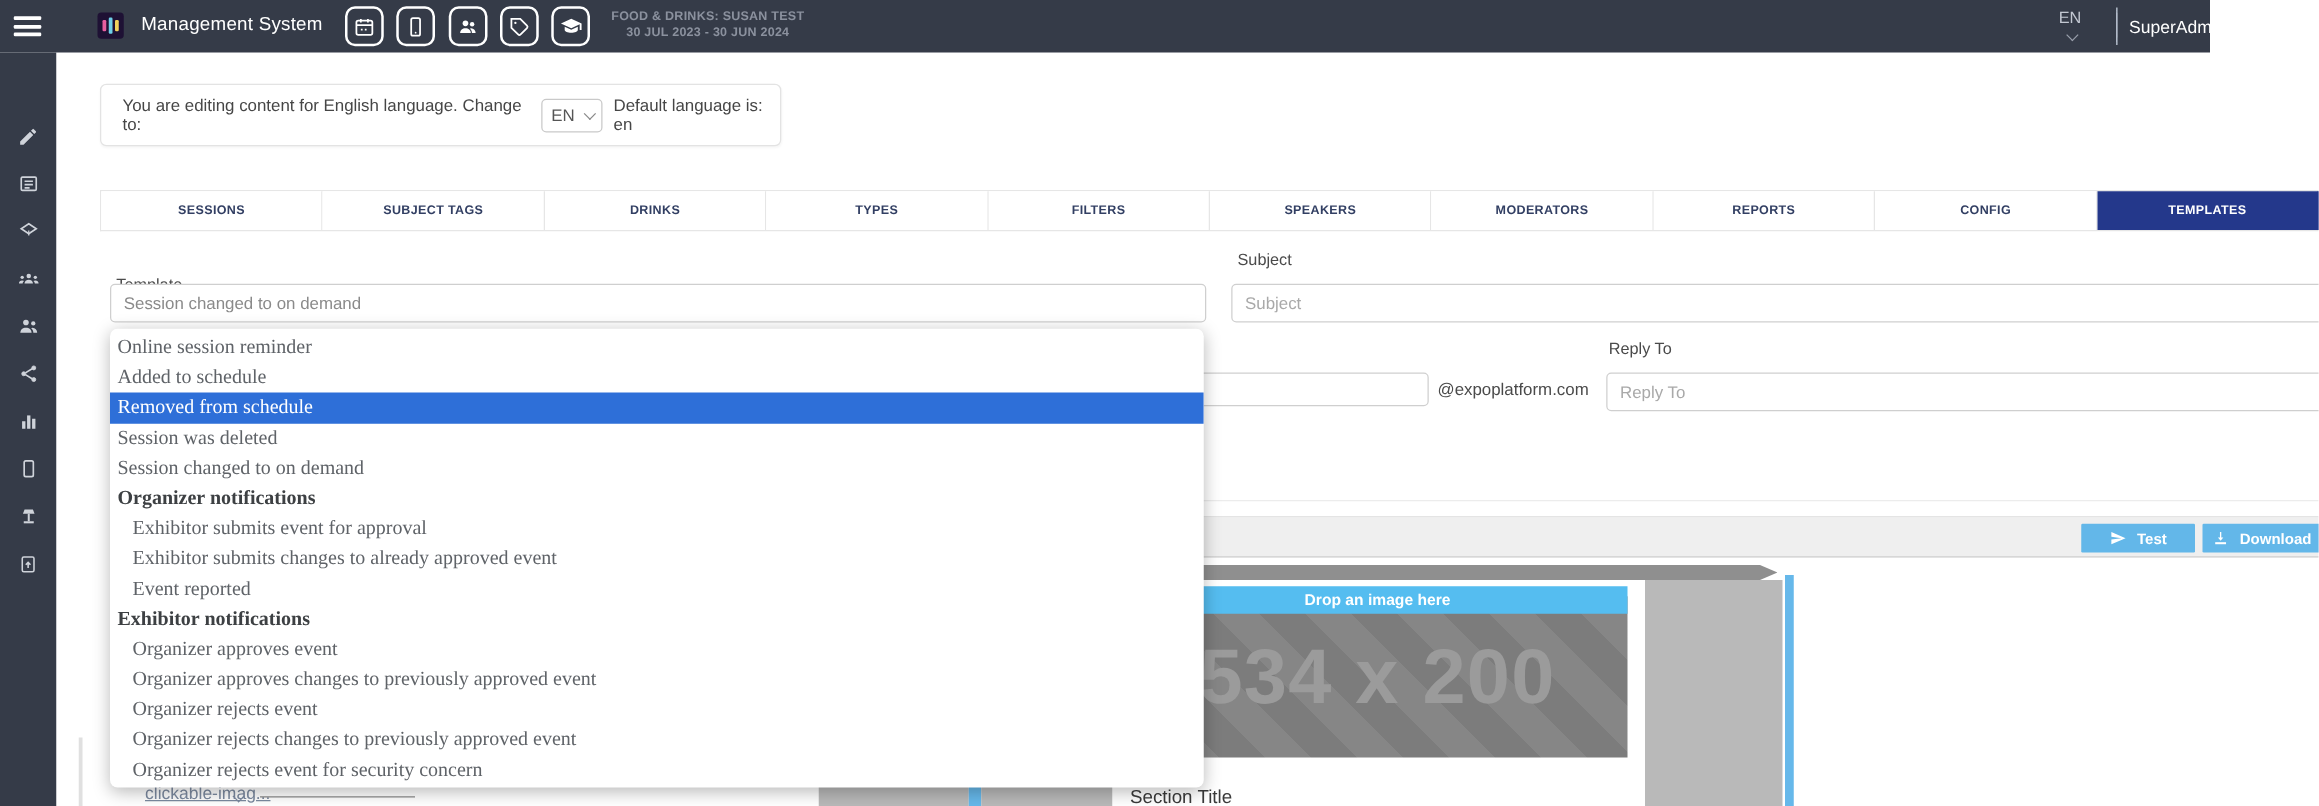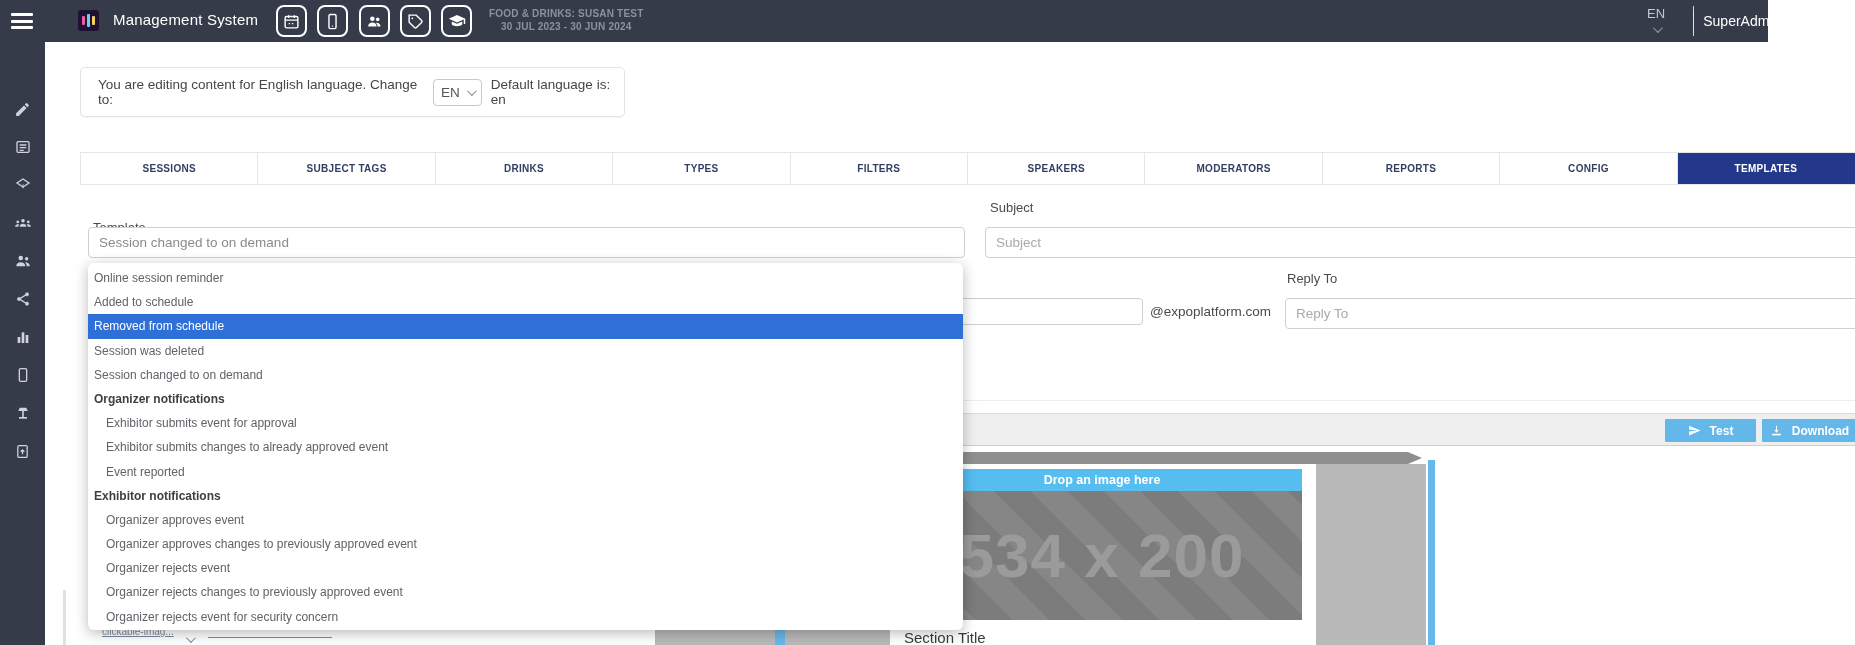--- a/index.html
+++ b/index.html
@@ -39,43 +39,43 @@
 
   
   .flabel{font-size:13px;color:#4a4a4a;z-index:6;}
   .finput{border:1px solid #cfcfcf;border-radius:4px;font-size:13.5px;color:#444;padding:0 10px;background:#fff;outline:none;z-index:6;}
   .finput::placeholder{color:#a9a9a9;}
   .tmpl-input{color:#8a8a8a;}
   .atdomain{font-size:13.5px;color:#4a4a4a;z-index:6;}
 
   
   .dropdown{left:88px;top:263px;width:875px;height:367px;background:#fff;border-radius:6px;box-shadow:0 3px 14px rgba(0,0,0,.28);z-index:40;padding-top:3px;overflow:hidden;}
-  .drow{height:24.2px;line-height:24.2px;font-size:12px;color:#5f6368;padding-left:6px;white-space:nowrap;cursor:pointer;}
+  .drow{height:24.2px;line-height:24.2px;font-size:16px;color:#5f6368;padding-left:6px;white-space:nowrap;cursor:pointer;font-family:Liberation Serif, serif;}
   .drow.group{font-weight:bold;color:#3d4043;}
   .drow.sub{padding-left:18px;}
   .drow.selected{background:#2e6fd8;color:#fff;}
 
   
   .hline1{left:655px;top:400px;width:1200px;height:1px;background:#ececec;}
   .hline2{left:655px;top:413px;width:1200px;height:1px;background:#dcdcdc;}
   .toolbar{left:655px;top:414px;width:1200px;height:32px;background:#efefef;border-bottom:1px solid #d0d0d0;}
   .pbtn{top:419px;height:23px;background:#63b7e9;color:#fff;font-size:12px;font-weight:bold;display:flex;align-items:center;justify-content:center;gap:9px;border-radius:1px;cursor:pointer;}
   .darkband{left:655px;top:452px;width:767px;height:12px;background:#8f8f8f;clip-path:polygon(0 0,calc(100% - 14px) 0,100% 50%,calc(100% - 14px) 100%,0 100%);}
   .grayL{left:655px;top:464px;width:120px;height:181px;background:#b9b9b9;}
   .blueBar1{left:775px;top:464px;width:10px;height:181px;background:#66b8ea;}
   .grayL2{left:785px;top:464px;width:105px;height:181px;background:#b9b9b9;}
   .emailbody{left:890px;top:464px;width:426px;height:181px;background:#fff;}
   .dropzone{left:902px;top:469px;width:400px;height:22px;background:#55bdf0;color:#fff;font-size:12.5px;font-weight:bold;display:flex;align-items:center;justify-content:center;z-index:7;}
-  .imgph{left:902px;top:491px;width:400px;height:129px;background:repeating-linear-gradient(45deg,#7c7c7c 0 26px,#868686 26px 52px);display:flex;align-items:center;justify-content:center;overflow:hidden;}
+  .imgph{left:902px;top:477px;width:400px;height:129px;background:repeating-linear-gradient(45deg,#7c7c7c 0 26px,#868686 26px 52px);display:flex;align-items:center;justify-content:center;overflow:hidden;}
   .imgph span{font-size:62px;font-weight:bold;color:#9b9b9b;letter-spacing:1px;}
   .section-title{left:904px;top:629px;font-size:15px;color:#3a3a3a;}
   .grayR{left:1316px;top:464px;width:110px;height:181px;background:#b9b9b9;}
   .blueBar2{left:1428px;top:460px;width:7px;height:185px;background:#66b8ea;}
   .panel-edge{left:63px;top:590px;width:3px;height:55px;background:#e0e0e0;}
-  .clickable-img{left:102px;top:626px;font-size:10px;color:#7c8aa0;text-decoration:underline;z-index:4;cursor:pointer;white-space:nowrap;}
+  .clickable-img{left:116px;top:626px;font-size:14px;color:#7c8aa0;text-decoration:underline;z-index:4;cursor:pointer;white-space:nowrap;}
   .clk-chev{left:180px;top:629px;z-index:4;}
   .clk-chev .chev{border-color:#7c8aa0;}
   .uline-input{left:208px;top:620px;width:124px;height:18px;border-bottom:1px solid #8a8a8a;z-index:4;}
 
   svg{display:block;}
 </style>
 </head>
 <body>
 
 <div class="stage">

